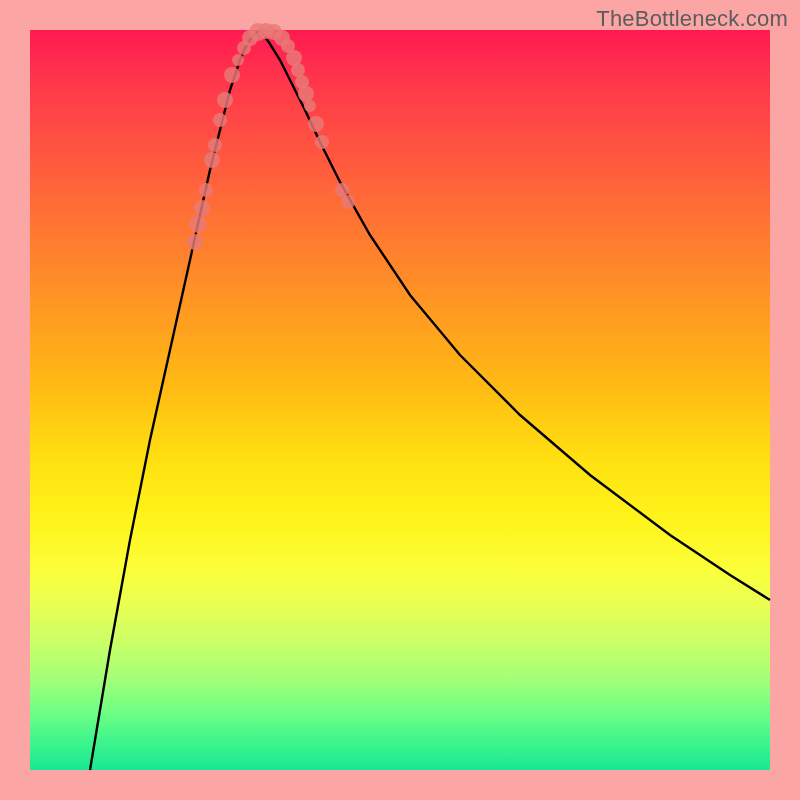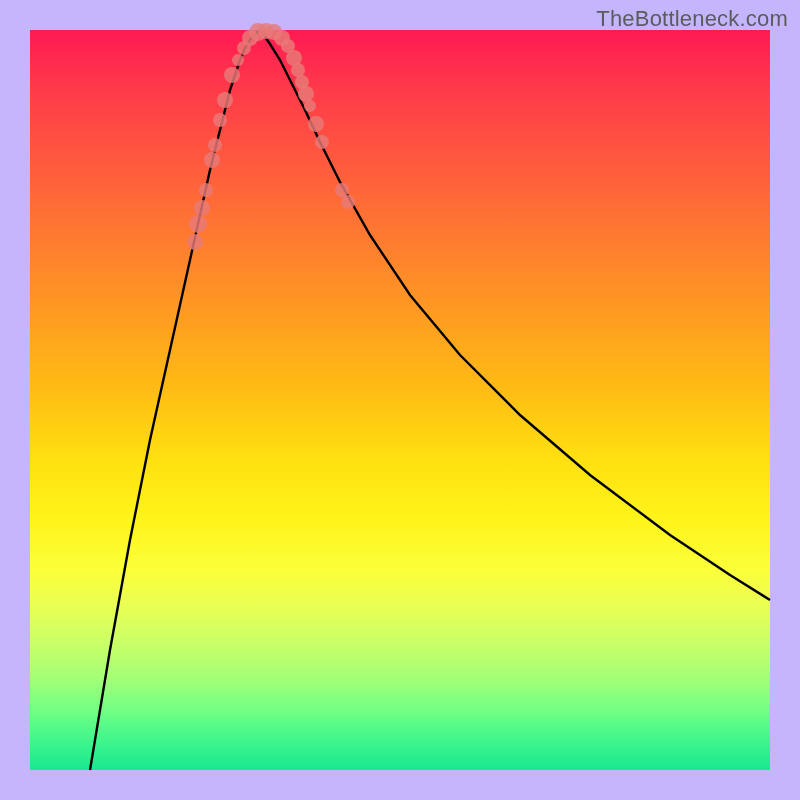--- a/index.html
+++ b/index.html
@@ -8,21 +8,21 @@
     width: 800px;
     height: 800px;
     overflow: hidden;
     background: #000;
     font-family: Arial, Helvetica, sans-serif;
   }
   .frame {
     position: relative;
     width: 800px;
     height: 800px;
-    background: #c4b5fd;
+    background: #fca5a5;
   }
   .plot {
     position: absolute;
     left: 30px;
     top: 30px;
     width: 740px;
     height: 740px;
     background: linear-gradient(
       to bottom,
       #ff1a52 0%,

